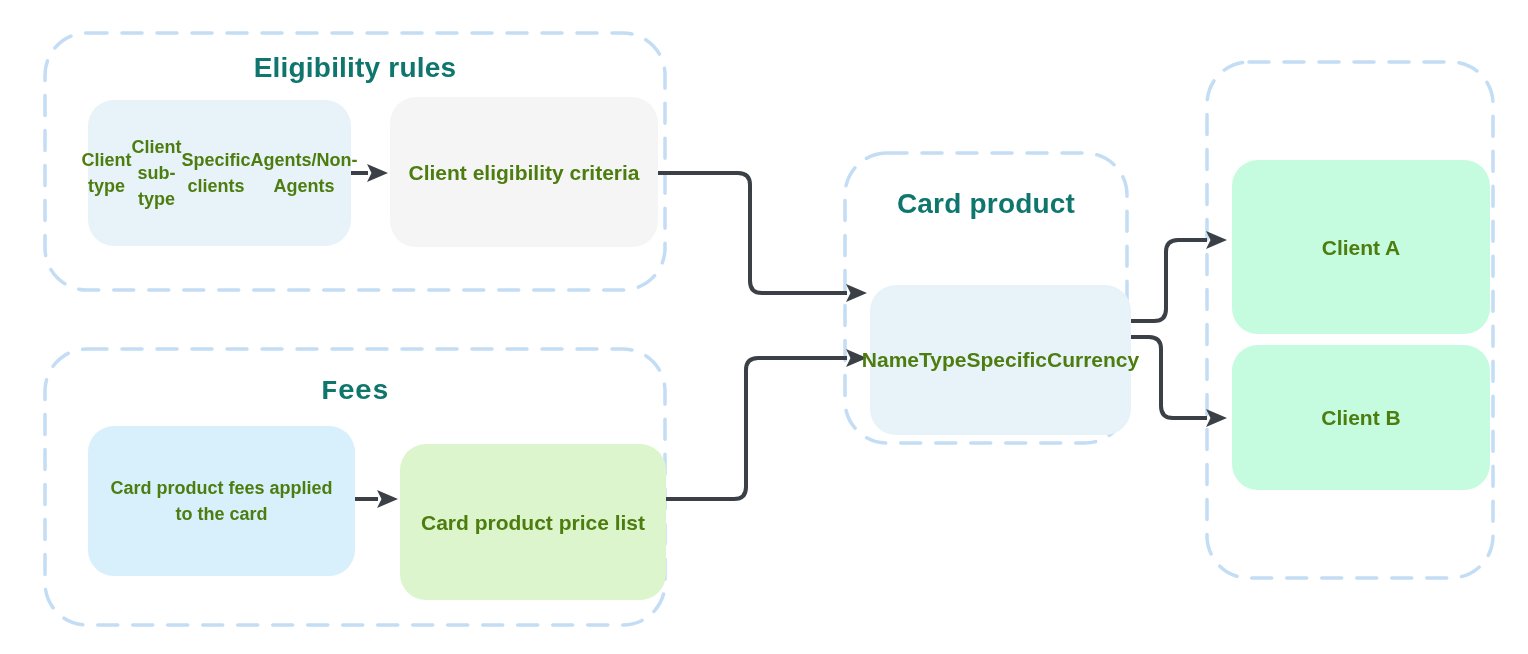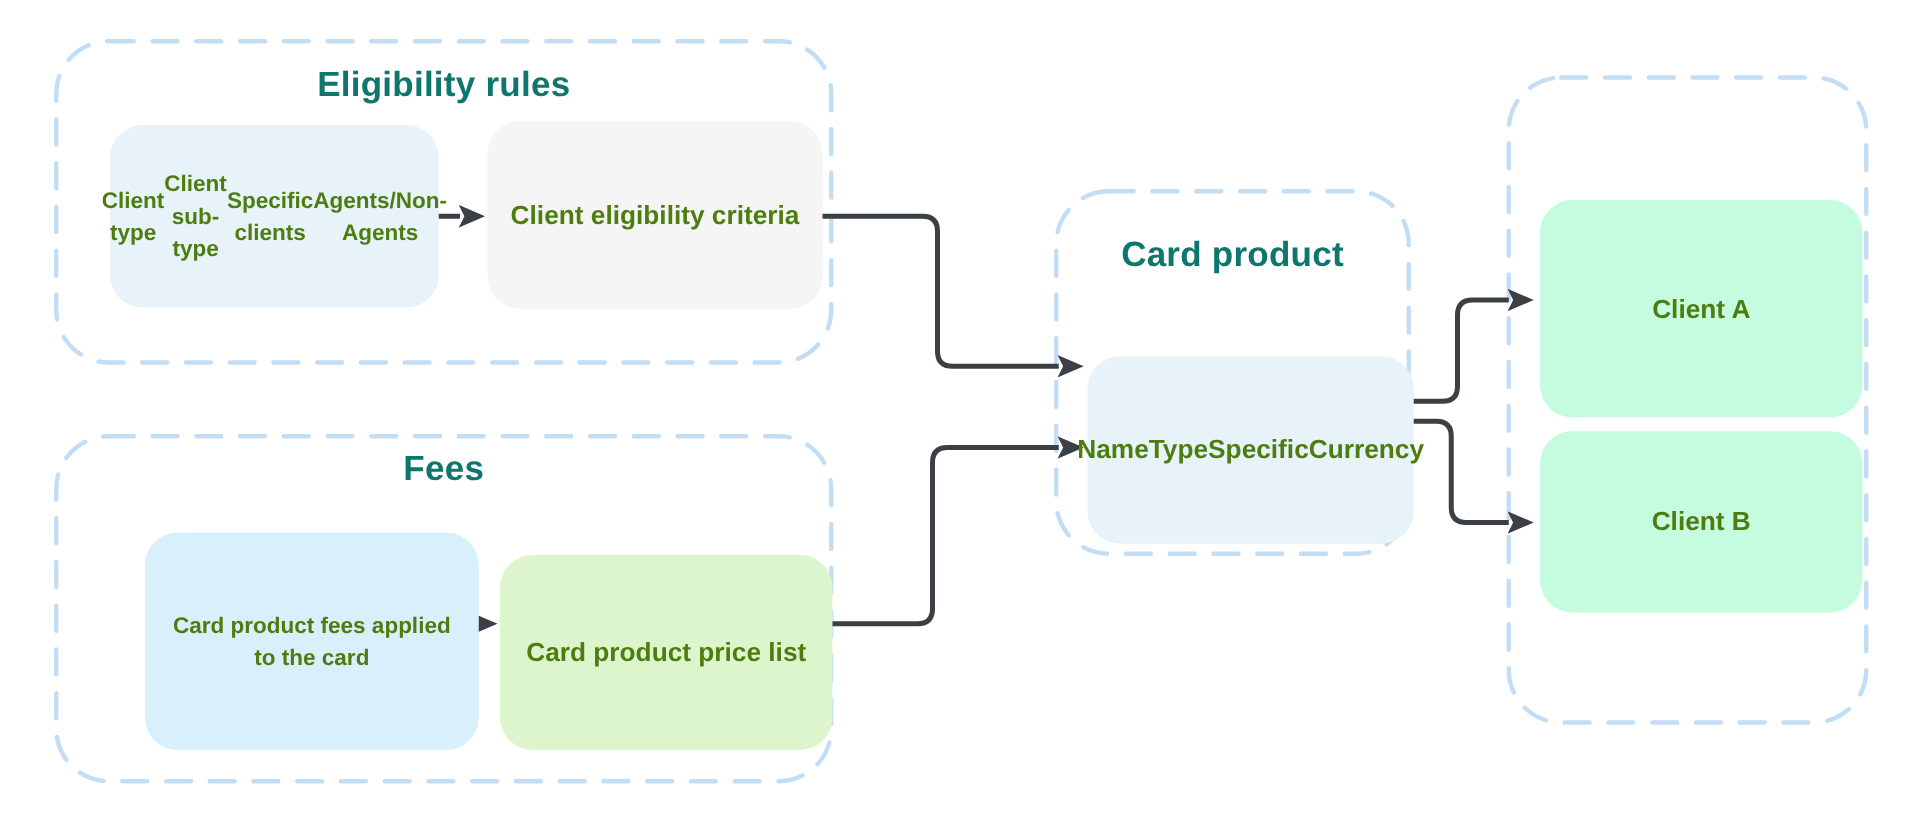--- a/index.html
+++ b/index.html
@@ -39,21 +39,21 @@
     color: #4d7c0f;
     font-weight: 700;
   }
   .node.small-text { font-size: 18px; line-height: 26px; }
   .node.big-text   { font-size: 21px; line-height: 31px; }
   .fill-lightblue { background: #E7F3F9; }
   .fill-blue      { background: #D8EFFC; }
   .fill-gray      { background: #F5F5F6; }
   .fill-green     { background: #DCF5CD; margin-top: 20px; }
   .fill-mint      { background: #C5FBDF; }
-  .pad-sm { padding: 12px 16px; margin-left: 28px; }
+  .pad-sm { padding: 0 16px; }
   .pad-md { padding: 0 14px; }
 </style>
 </head>
 <body>
 
 <div class="canvas">
 
   <svg class="layer-svg" viewBox="0 0 1528 654" xmlns="http://www.w3.org/2000/svg">
     <defs>
       <marker id="arrow" markerUnits="userSpaceOnUse" markerWidth="22" markerHeight="18" viewBox="0 0 22 18" refX="1" refY="9" orient="auto">
@@ -68,21 +68,21 @@
 
     <path d="M 326 173 L 368 173" fill="none" stroke-width="4" marker-end="url(#arrow)" stroke="#3A4045"></path>
     <path d="M 326 499 L 378 499" fill="none" stroke-width="4" marker-end="url(#arrow)" stroke="#3A4045"></path>
     <path d="M 630 173 L 738 173 Q 750 173 750 185 L 750 281 Q 750 293 762 293 L 847 293" fill="none" stroke-width="4" stroke-linejoin="round" marker-end="url(#arrow)" stroke="#3A4045"></path>
     <path d="M 638 499 L 734 499 Q 746 499 746 487 L 746 370 Q 746 358 758 358 L 847 358" fill="none" stroke-width="4" stroke-linejoin="round" marker-end="url(#arrow)" stroke="#3A4045"></path>
     <path d="M 1103 321 L 1154 321 Q 1166 321 1166 309 L 1166 252 Q 1166 240 1178 240 L 1207 240" fill="none" stroke-width="4" stroke-linejoin="round" marker-end="url(#arrow)" stroke="#3A4045"></path>
     <path d="M 1103 337 L 1149 337 Q 1161 337 1161 349 L 1161 406 Q 1161 418 1173 418 L 1207 418" fill="none" stroke-width="4" stroke-linejoin="round" marker-end="url(#arrow)" stroke="#3A4045"></path>
   </svg>
 
   <div class="group-title" style="left:45px;   top:52px;  width:620px;">Eligibility rules</div>
-  <div class="group-title" style="left:45px;   top:359px; width:620px;">Fees</div>
+  <div class="group-title" style="left:45px;   top:376px; width:620px;font-family:Liberation Mono, monospace;">Fees</div>
   <div class="group-title" style="left:845px;  top:188px; width:282px;">Card product</div>
 
   <div class="node small-text fill-lightblue pad-md" style="left:88px; top:100px; width:235px; height:146px;">
     <div>Client type</div>
     <div>Client sub-type</div>
     <div>Specific clients</div>
     <div>Agents/Non-Agents</div>
   </div>
 
   <div class="node big-text fill-gray pad-md" style="left:390px; top:97px; width:240px; height:150px;">Client eligibility criteria</div>

